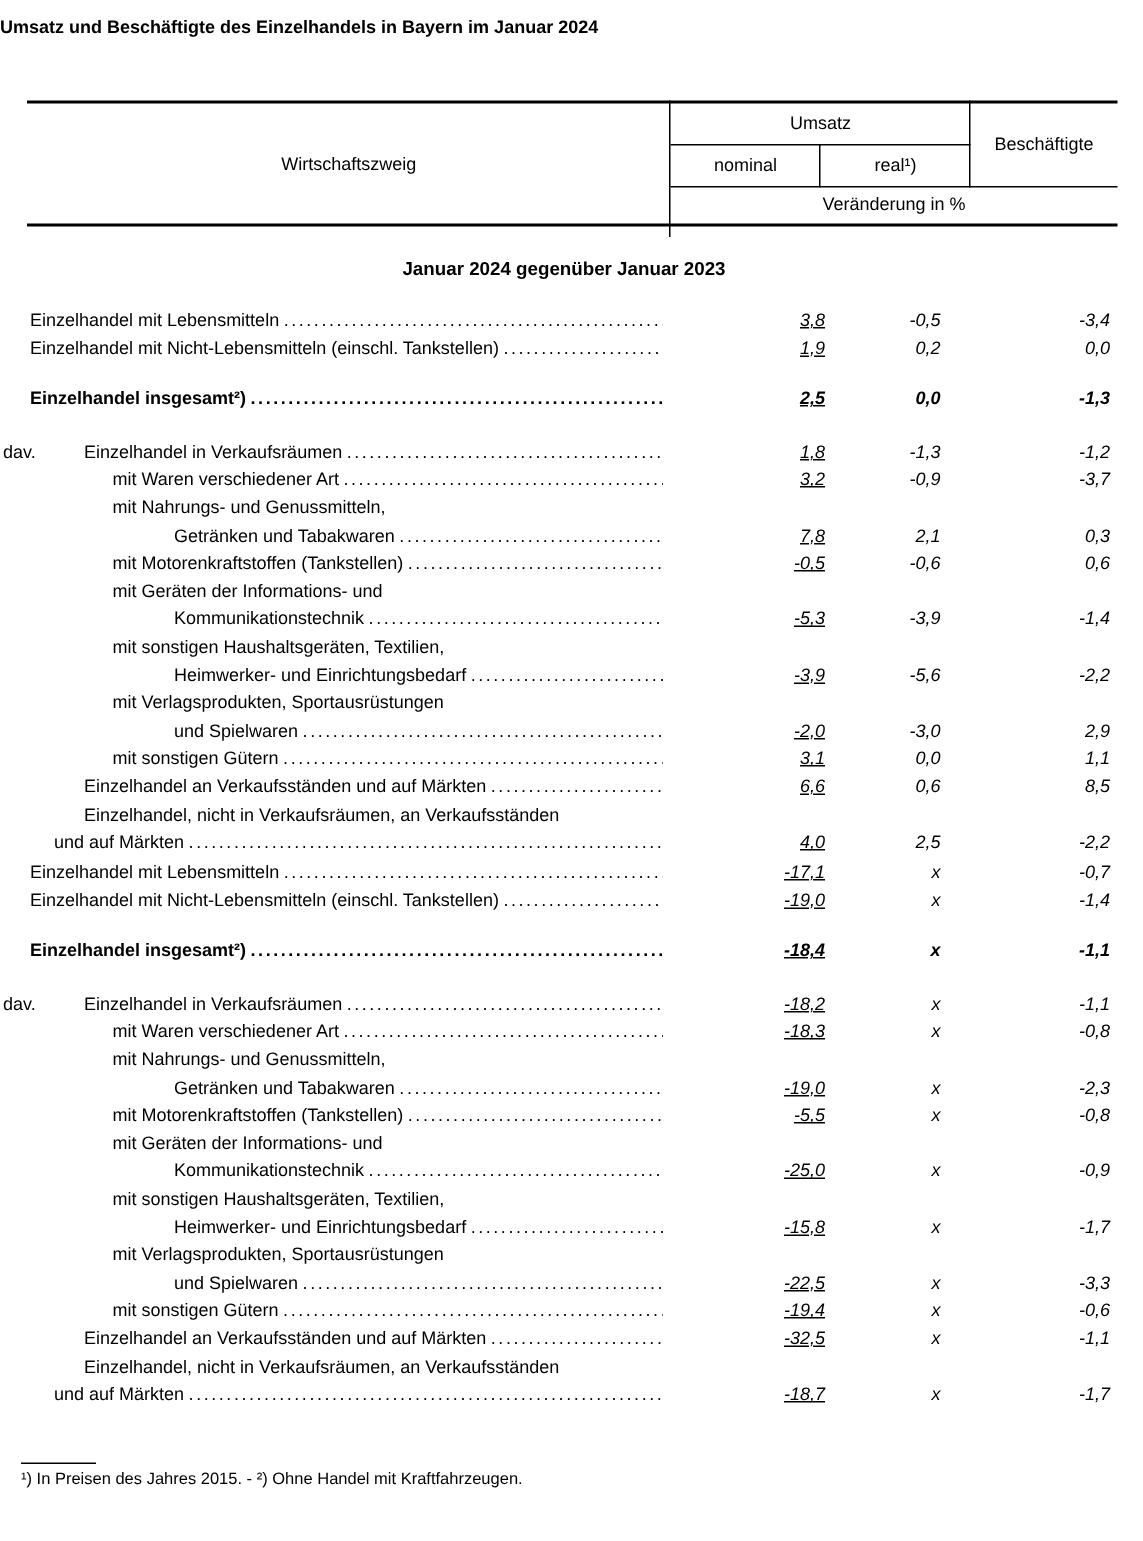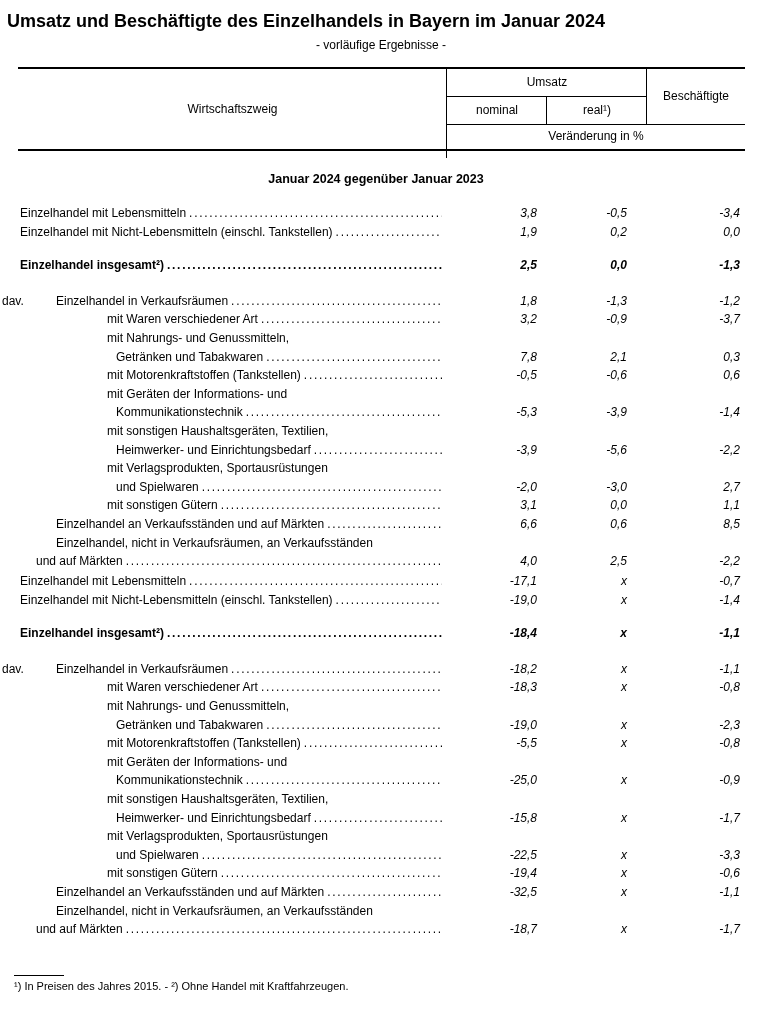--- a/index.html
+++ b/index.html
@@ -1,21 +1,21 @@
 <!DOCTYPE html>
 <html><head>
 <meta charset="utf-8">
 <style>
   html,body { margin:0; padding:0; background:#ffffff; }
   body { width:762px; height:1027px; position:relative; overflow:hidden;
          font-family:"Liberation Sans", sans-serif; font-size:12px; color:#000; }
   .page { position:absolute; top:0; left:0; width:762px; height:1027px; background:#fff; }
 
-  .title { position:absolute; top:11px; left:0; width:612px; text-align:center;
-           font-weight:bold; font-size:18px; }
+  .title { position:absolute; top:11px; left:0; width:612px; 
+           font-weight:bold; font-size:12px; }
   .subtitle { position:absolute; top:38px; left:0; width:762px; text-align:center; font-size:12px; }
 
   
   .hline, .vline { position:absolute; background:#000; }
 
   .hcell { position:absolute; text-align:center; font-size:12px; }
 
   
   .section { position:absolute; left:0; width:752px; }
   .sec-heading { text-align:center; font-weight:bold; font-size:12.5px; height:14px; margin-bottom:20px; }
@@ -24,41 +24,40 @@
   .block:last-child { margin-bottom:0; }
 
   .line { position:relative; height:18.6px; }
   .lab { display:flex; align-items:center; width:442px; box-sizing:border-box; }
   .lab .t { white-space:nowrap; }
   .leader { flex:1 1 auto; overflow:hidden; white-space:nowrap; margin-left:3px; }
   .leader::before { content:"........................................................................................................................................................"; letter-spacing:1.7px; }
   .pl0 { padding-left:20px; }
   .pl1 { padding-left:56px; }
   .pl1c{ padding-left:36px; }
-  .pl2 { padding-left:107px; }
+  .pl2 { padding-left:75px; }
   .pl2c{ padding-left:116px; }
   .dav { position:absolute; left:2px; top:0; }
 
   .v { position:absolute; top:0; font-style:italic; text-align:right; }
-  .v1 { left:450px; width:87px; }
+  .v1 { left:463px; width:87px;text-decoration:underline; }
   .v2 { left:547px; width:80px; }
   .v3 { left:640px; width:100px; }
   .row-bold .t, .row-bold .v, .row-bold .dav { font-weight:bold; }
   .row-bold .leader::before { font-weight:bold; }
 
   .footnote-rule { position:absolute; top:975px; left:14px; width:50px; height:1px; background:#000; }
   .footnote { position:absolute; top:980px; left:14px; font-size:11px; }
 </style>
 </head>
 <body>
 
 <div class="page">
 
   <div class="title">Umsatz und Beschäftigte des Einzelhandels in Bayern im Januar 2024</div>
-  <div class="subtitle">- vorläufige Ergebnisse -</div>
 
   <div class="hline" style="top:67px; left:18px; width:727px; height:2px;"></div>
   <div class="hline" style="top:96px; left:447px; width:200px; height:1px;"></div>
   <div class="hline" style="top:124px; left:447px; width:298px; height:1px;"></div>
   <div class="hline" style="top:149px; left:18px; width:727px; height:2px;"></div>
   <div class="vline" style="left:446px; top:67px; width:1px; height:91px;"></div>
   <div class="vline" style="left:546px; top:96px; width:1px; height:29px;"></div>
   <div class="vline" style="left:646px; top:67px; width:1px; height:58px;"></div>
 
   <div class="hcell" style="left:18px; top:102px; width:429px;">Wirtschaftszweig</div>
@@ -177,21 +176,21 @@
             <span class="t">mit Verlagsprodukten, Sportausrüstungen</span>
           </div>
         </div>
         <div class="line">
           <div class="lab pl2c">
             <span class="t">und Spielwaren</span>
             <span class="leader"></span>
           </div>
           <span class="v v1">-2,0</span>
           <span class="v v2">-3,0</span>
-          <span class="v v3">2,7</span>
+          <span class="v v3">2,9</span>
         </div>
         <div class="line">
           <div class="lab pl2">
             <span class="t">mit sonstigen Gütern</span>
             <span class="leader"></span>
           </div>
           <span class="v v1">3,1</span>
           <span class="v v2">0,0</span>
           <span class="v v3">1,1</span>
         </div>

